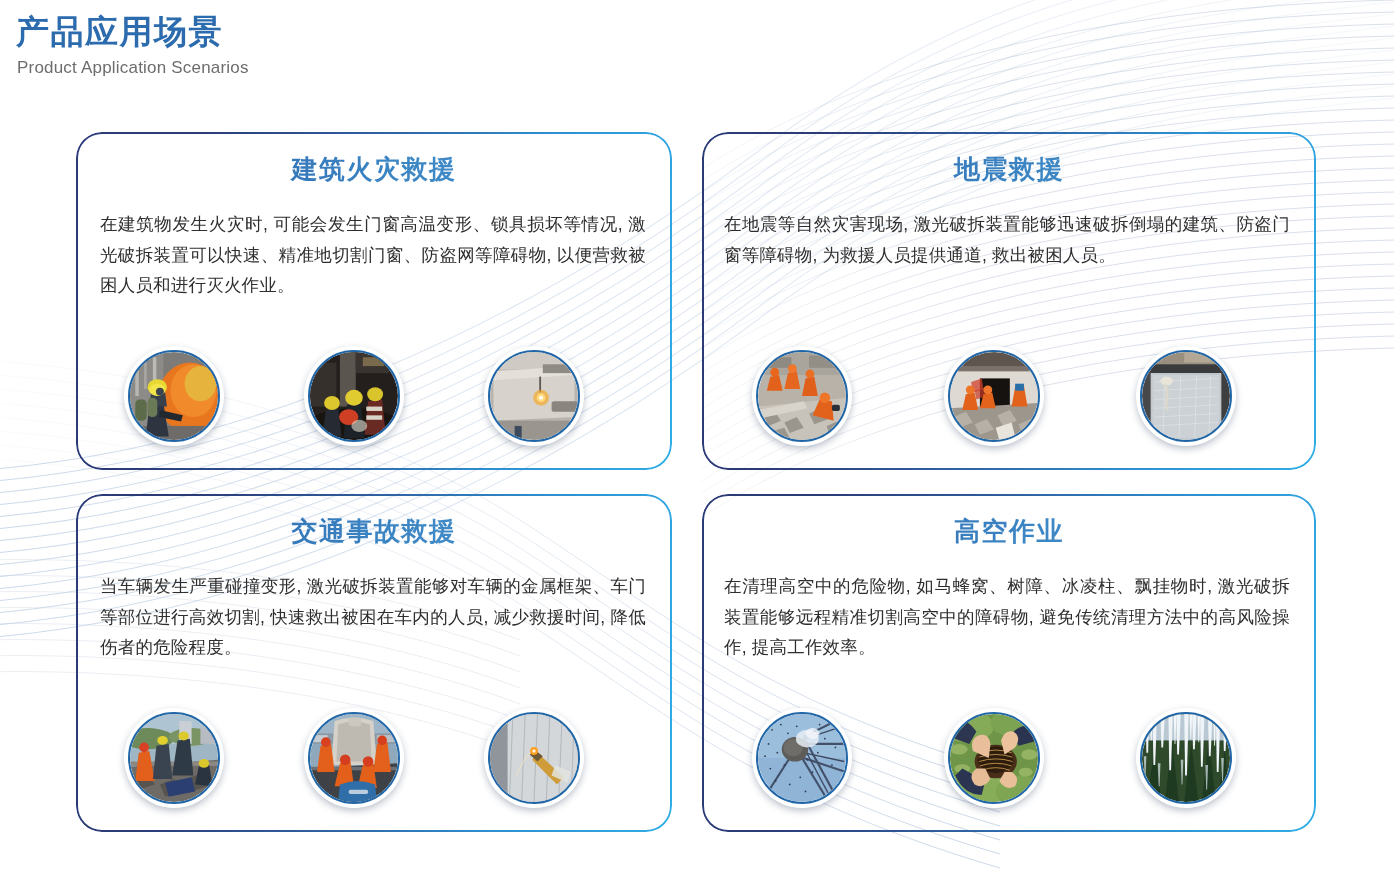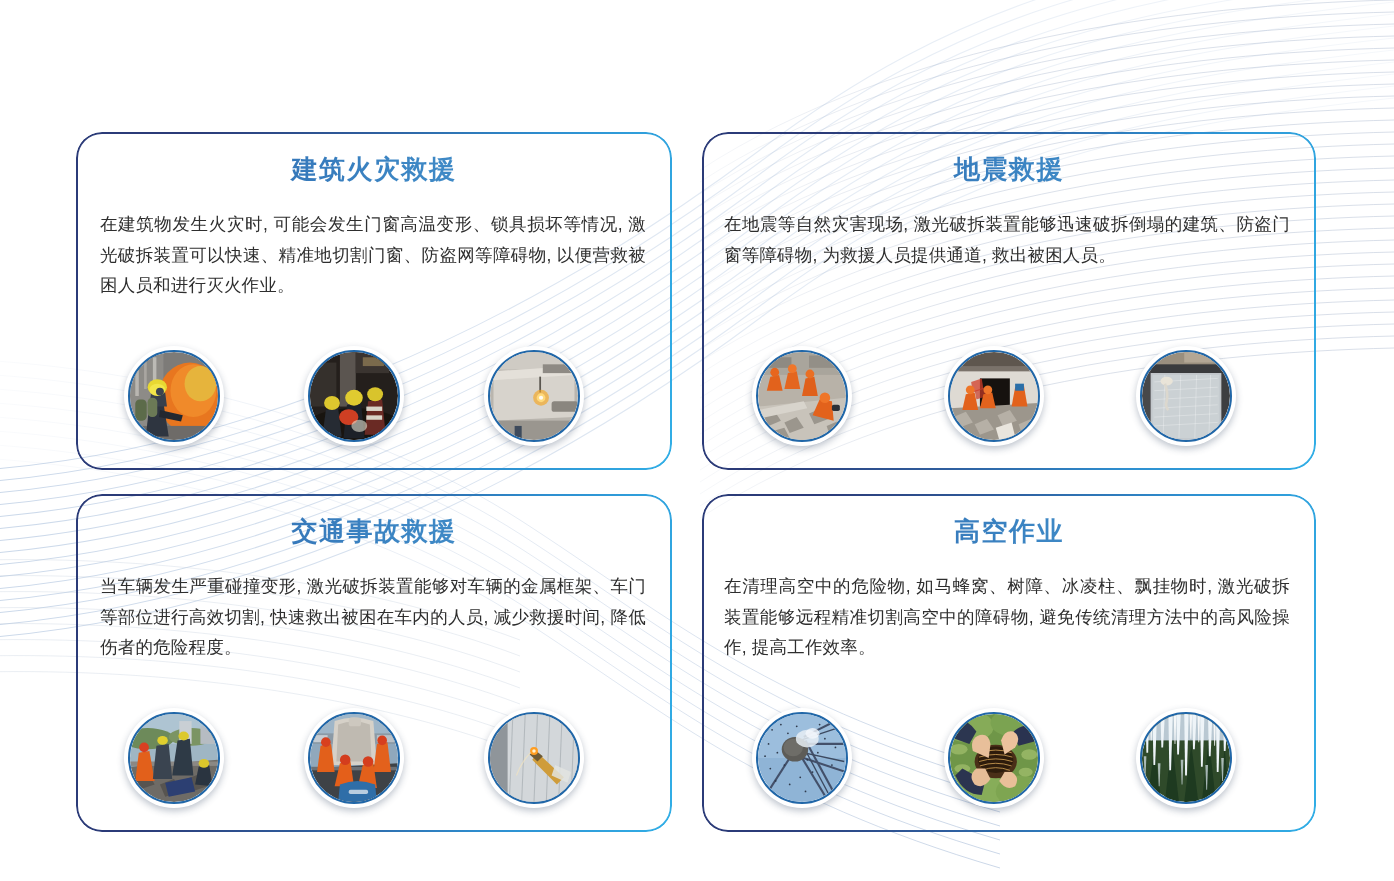--- a/index.html
+++ b/index.html
@@ -180,20 +180,24 @@
         <path d="M-20,592 C160,588 360,612 520,672"></path>
         <path d="M-20,608 C160,604 360,628 520,688"></path>
         <path d="M-20,624 C160,620 360,644 520,704"></path>
         <path d="M-20,640 C160,636 360,660 520,720"></path>
         <path d="M-20,656 C160,652 360,676 520,736"></path>
         <path d="M-20,672 C160,668 360,692 520,752"></path>
       </g>
     </svg>
   </div>
 
+  <div class="header">
+    <h1 class="page-title">产品应用场景</h1>
+    <div class="page-subtitle">Product Application Scenarios</div>
+  </div>
 
   <div class="cards">
 
     <div class="card card-1">
       <div class="card-title">建筑火灾救援</div>
       <div class="card-body">在建筑物发生火灾时, 可能会发生门窗高温变形、锁具损坏等情况, 激光破拆装置可以快速、精准地切割门窗、防盗网等障碍物, 以便营救被困人员和进行灭火作业。</div>
       <div class="photos">
 
         <div class="photo p1">
           <div class="ring">

